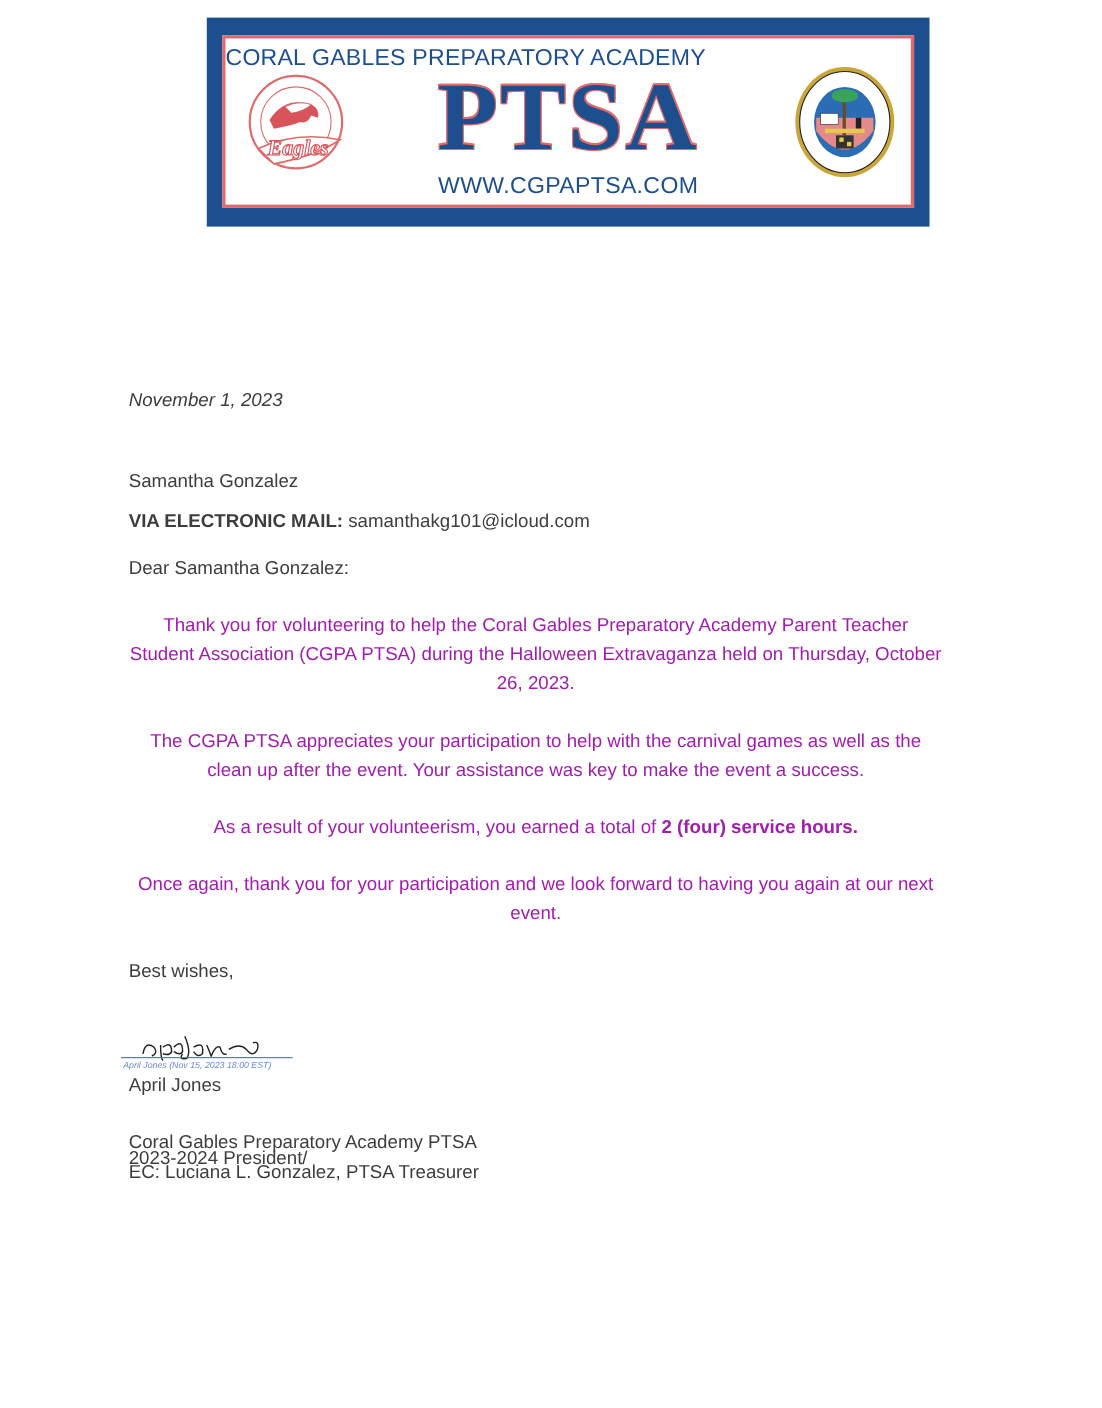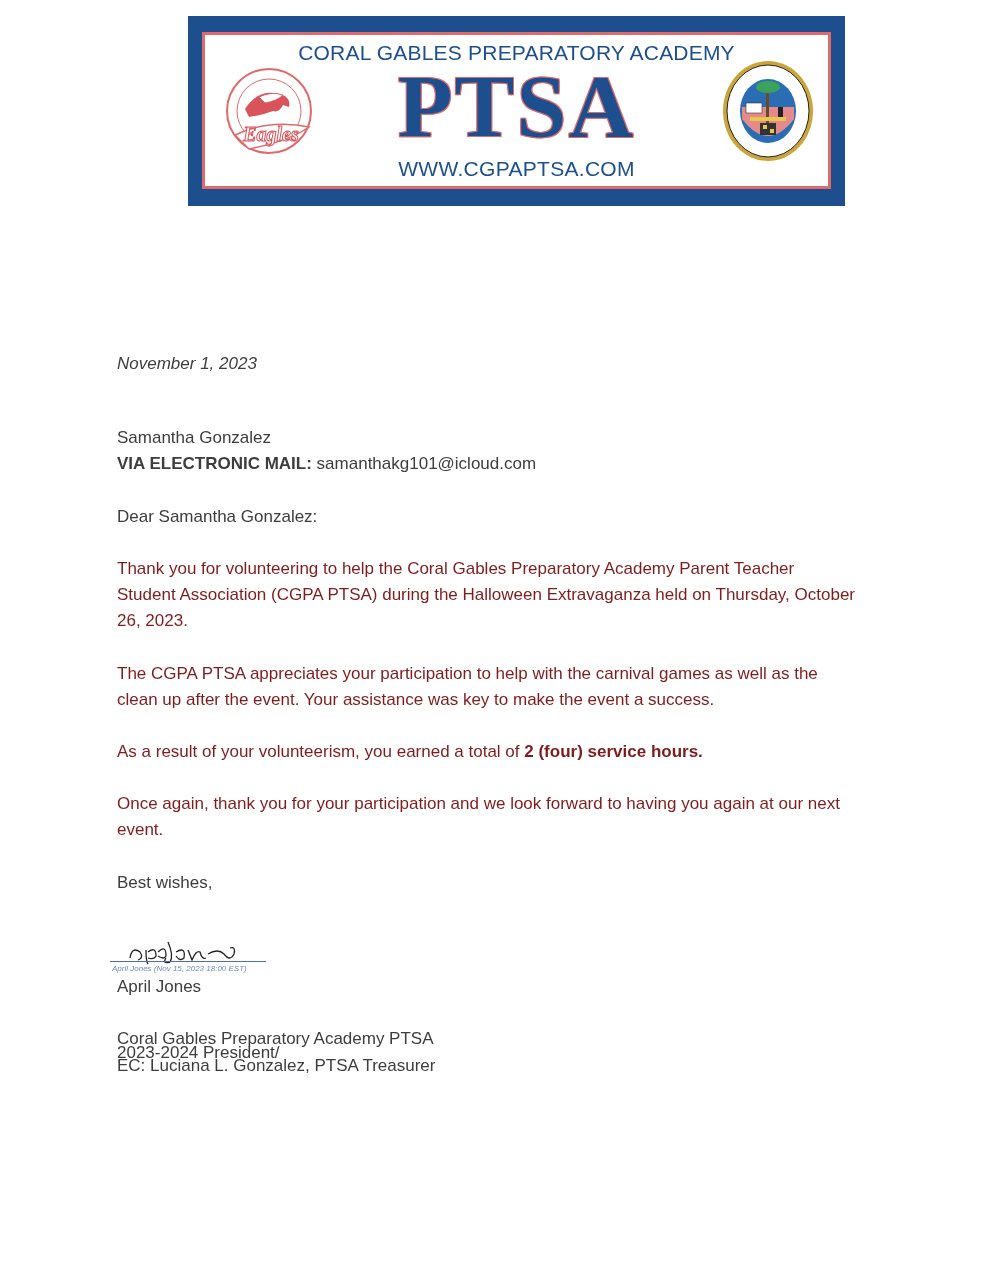--- a/index.html
+++ b/index.html
@@ -2,34 +2,34 @@
 <html><head>
 <meta charset="utf-8">
 <style>
   html, body { margin: 0; padding: 0; background: #ffffff; }
   body { width: 1002px; height: 1280px; position: relative; overflow: hidden;
          font-family: "Liberation Sans", sans-serif; color: #3a3a3a; }
   .banner { position: absolute; left: 188px; top: 16px; width: 657px; height: 190px;
             background: #1d4f8f; box-sizing: border-box; }
   .banner-inner { position: absolute; left: 14px; top: 16px; right: 14px; bottom: 17px;
             background: #ffffff; border: 3px solid #e06a6a; box-sizing: border-box; }
-  .banner-title { position: absolute; left: 0; right: 0; top: 6px; text-align: center;
+  .banner-title { position: absolute; left: 0; right: 0; top: 6px; 
             color: #1d4f8f; font-size: 21px; letter-spacing: 0.2px; }
   .banner-ptsa { position: absolute; left: 0; right: 0; top: 28px; text-align: center;
             color: #1d4f8f; font-family: "Liberation Serif", serif; font-weight: bold;
             font-size: 88px; line-height: 88px; letter-spacing: 2px;
             text-shadow: 1px 1px 0 #e06a6a, -1px -1px 0 #e06a6a, 1px -1px 0 #e06a6a, -1px 1px 0 #e06a6a; transform: scaleX(1.02); }
   .banner-url { position: absolute; left: 0; right: 0; top: 122px; text-align: center;
             color: #1d4f8f; font-size: 21px; letter-spacing: 0.3px; }
   .eagle-logo { position: absolute; left: 14px; top: 30px; width: 100px; height: 96px; }
   .seal-logo { position: absolute; right: 12px; top: 22px; width: 96px; height: 108px; }
 
   .letter { position: absolute; left: 117px; font-size: 17px; color: #3d3d3d; line-height: 26px; }
   .bold { font-weight: bold; }
-  .p { position: absolute; left: 117px; width: 740px; font-size: 17px; line-height: 26px; color: #7f1d1d; }
+  .p { position: absolute; left: 117px; width: 740px; font-size: 17px; line-height: 26px; color: #a21caf; text-align: center; }
 
   .sig-wrap { position: absolute; left: 110px; top: 938px; width: 160px; height: 40px; }
   .sig-line { position: absolute; left: 0; top: 23px; width: 156px; height: 1px; background: #4a6fb3; }
   .sig-caption { position: absolute; left: 2px; top: 26px; font-size: 8px; color: #6c8bc6; white-space: nowrap; font-style: italic; }
 </style>
 </head>
 <body>
 
 <div class="banner">
   <div class="banner-inner">
@@ -57,21 +57,21 @@
       <rect x="40" y="66" width="16" height="12" fill="#333"></rect>
       <rect x="43" y="68" width="4" height="4" fill="#e6c94a"></rect>
       <rect x="50" y="72" width="4" height="4" fill="#e6c94a"></rect>
     </svg>
   </div>
 </div>
 
 <div class="letter" style="top:351px;font-style:italic;">November 1, 2023</div>
 
 <div class="letter" style="top:425px;">Samantha Gonzalez</div>
-<div class="letter" style="top:451px;">
+<div class="letter" style="top:461px;">
   <span class="bold">VIA ELECTRONIC MAIL:</span>
   <span>samanthakg101@icloud.com</span>
 </div>
 
 <div class="letter" style="top:504px;">Dear Samantha Gonzalez:</div>
 
 <div class="p" style="top:556px;">Thank you for volunteering to help the Coral Gables Preparatory Academy Parent Teacher Student Association (CGPA PTSA) during the Halloween Extravaganza held on Thursday, October 26, 2023.</div>
 <div class="p" style="top:661px;">The CGPA PTSA appreciates your participation to help with the carnival games as well as the clean up after the event.  Your assistance was key to make the event a success.</div>
 <div class="p" style="top:739px;">
   <span>As a result of your volunteerism, you earned a total of </span><span class="bold">2 (four) service hours.</span>

